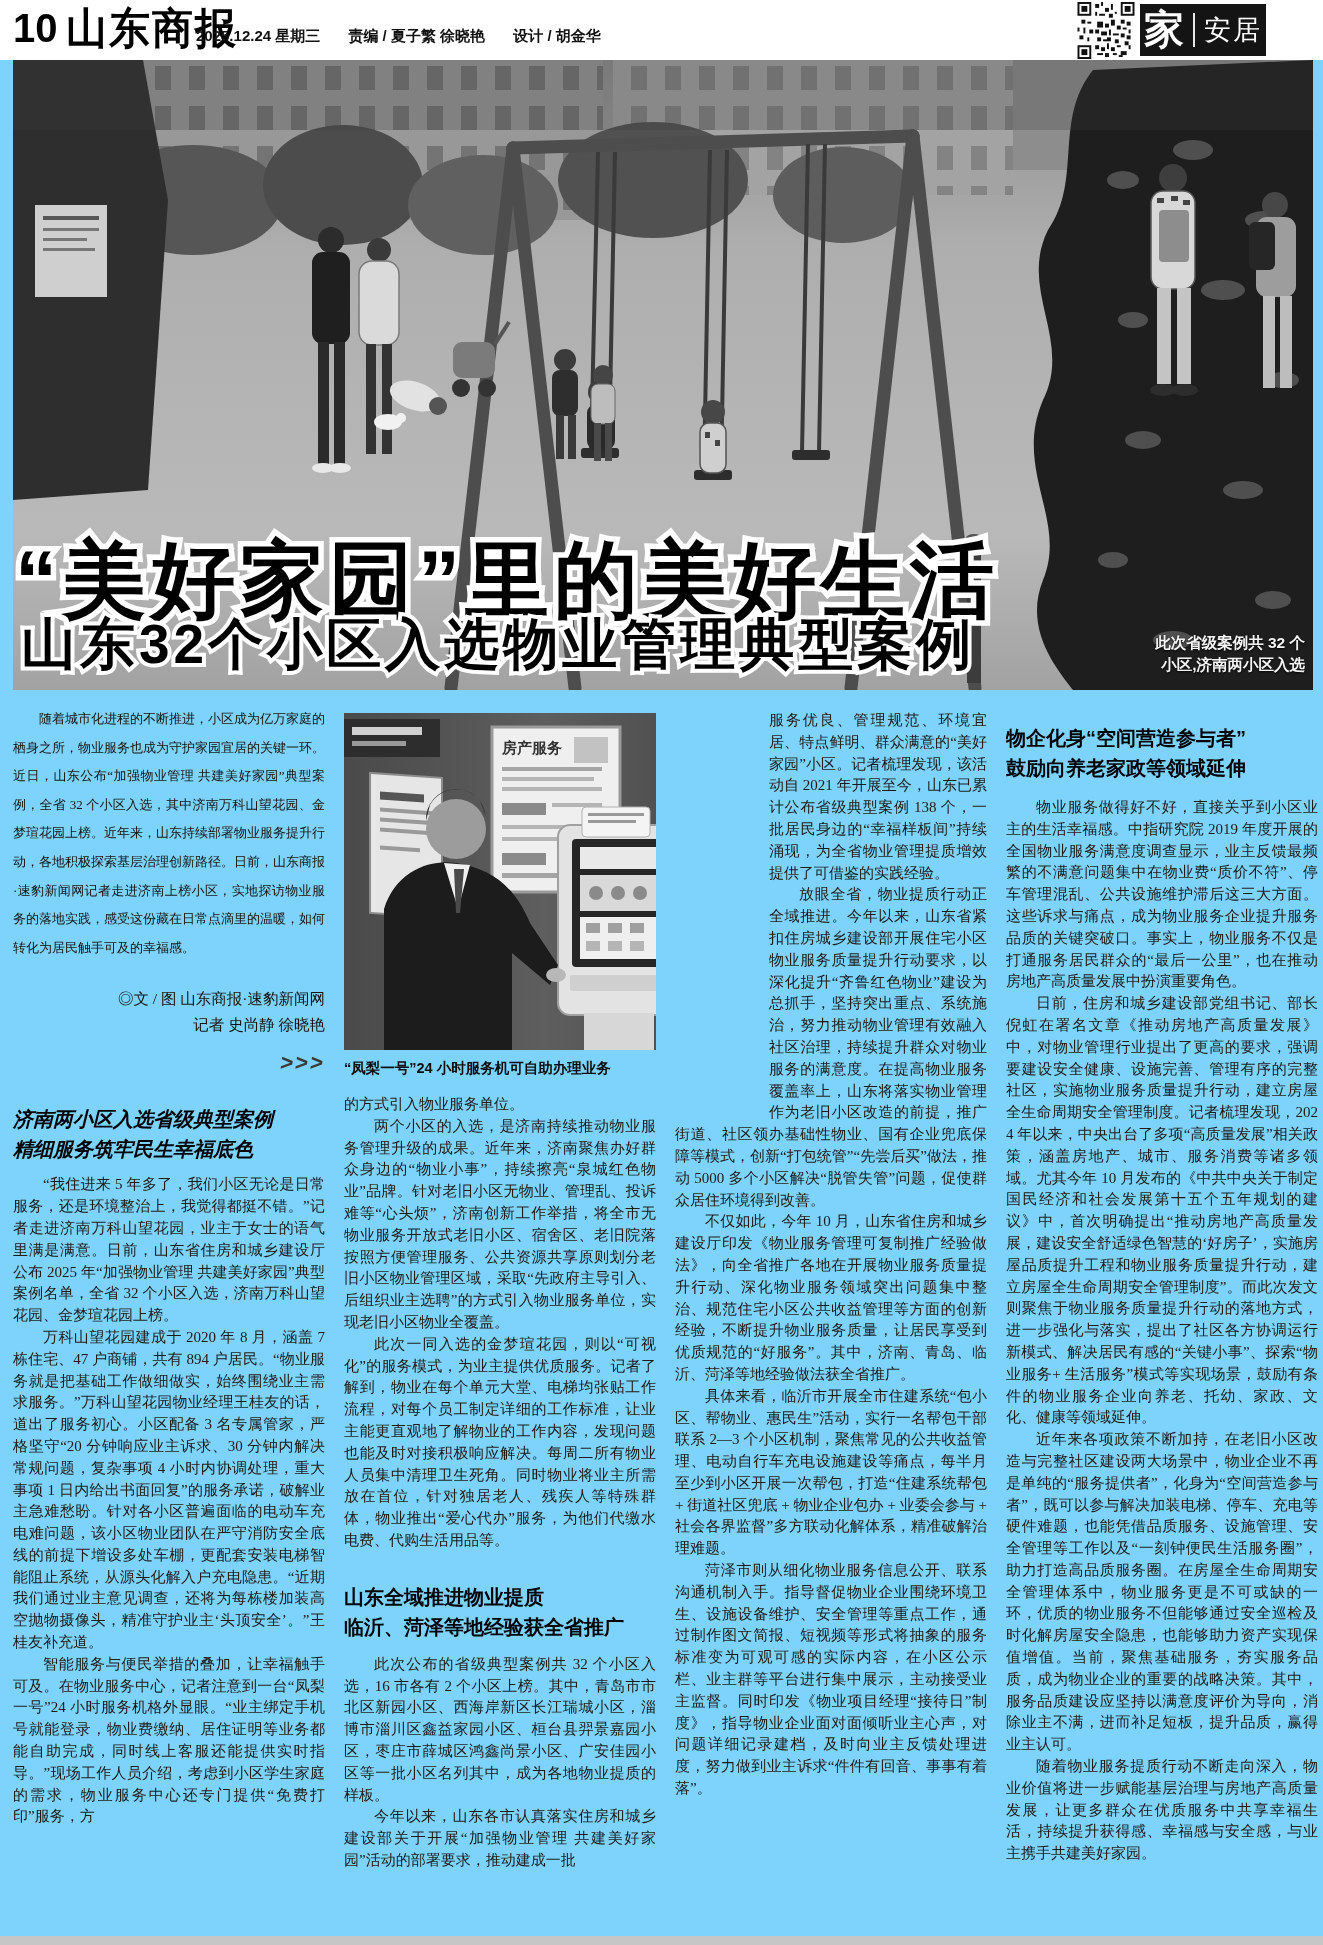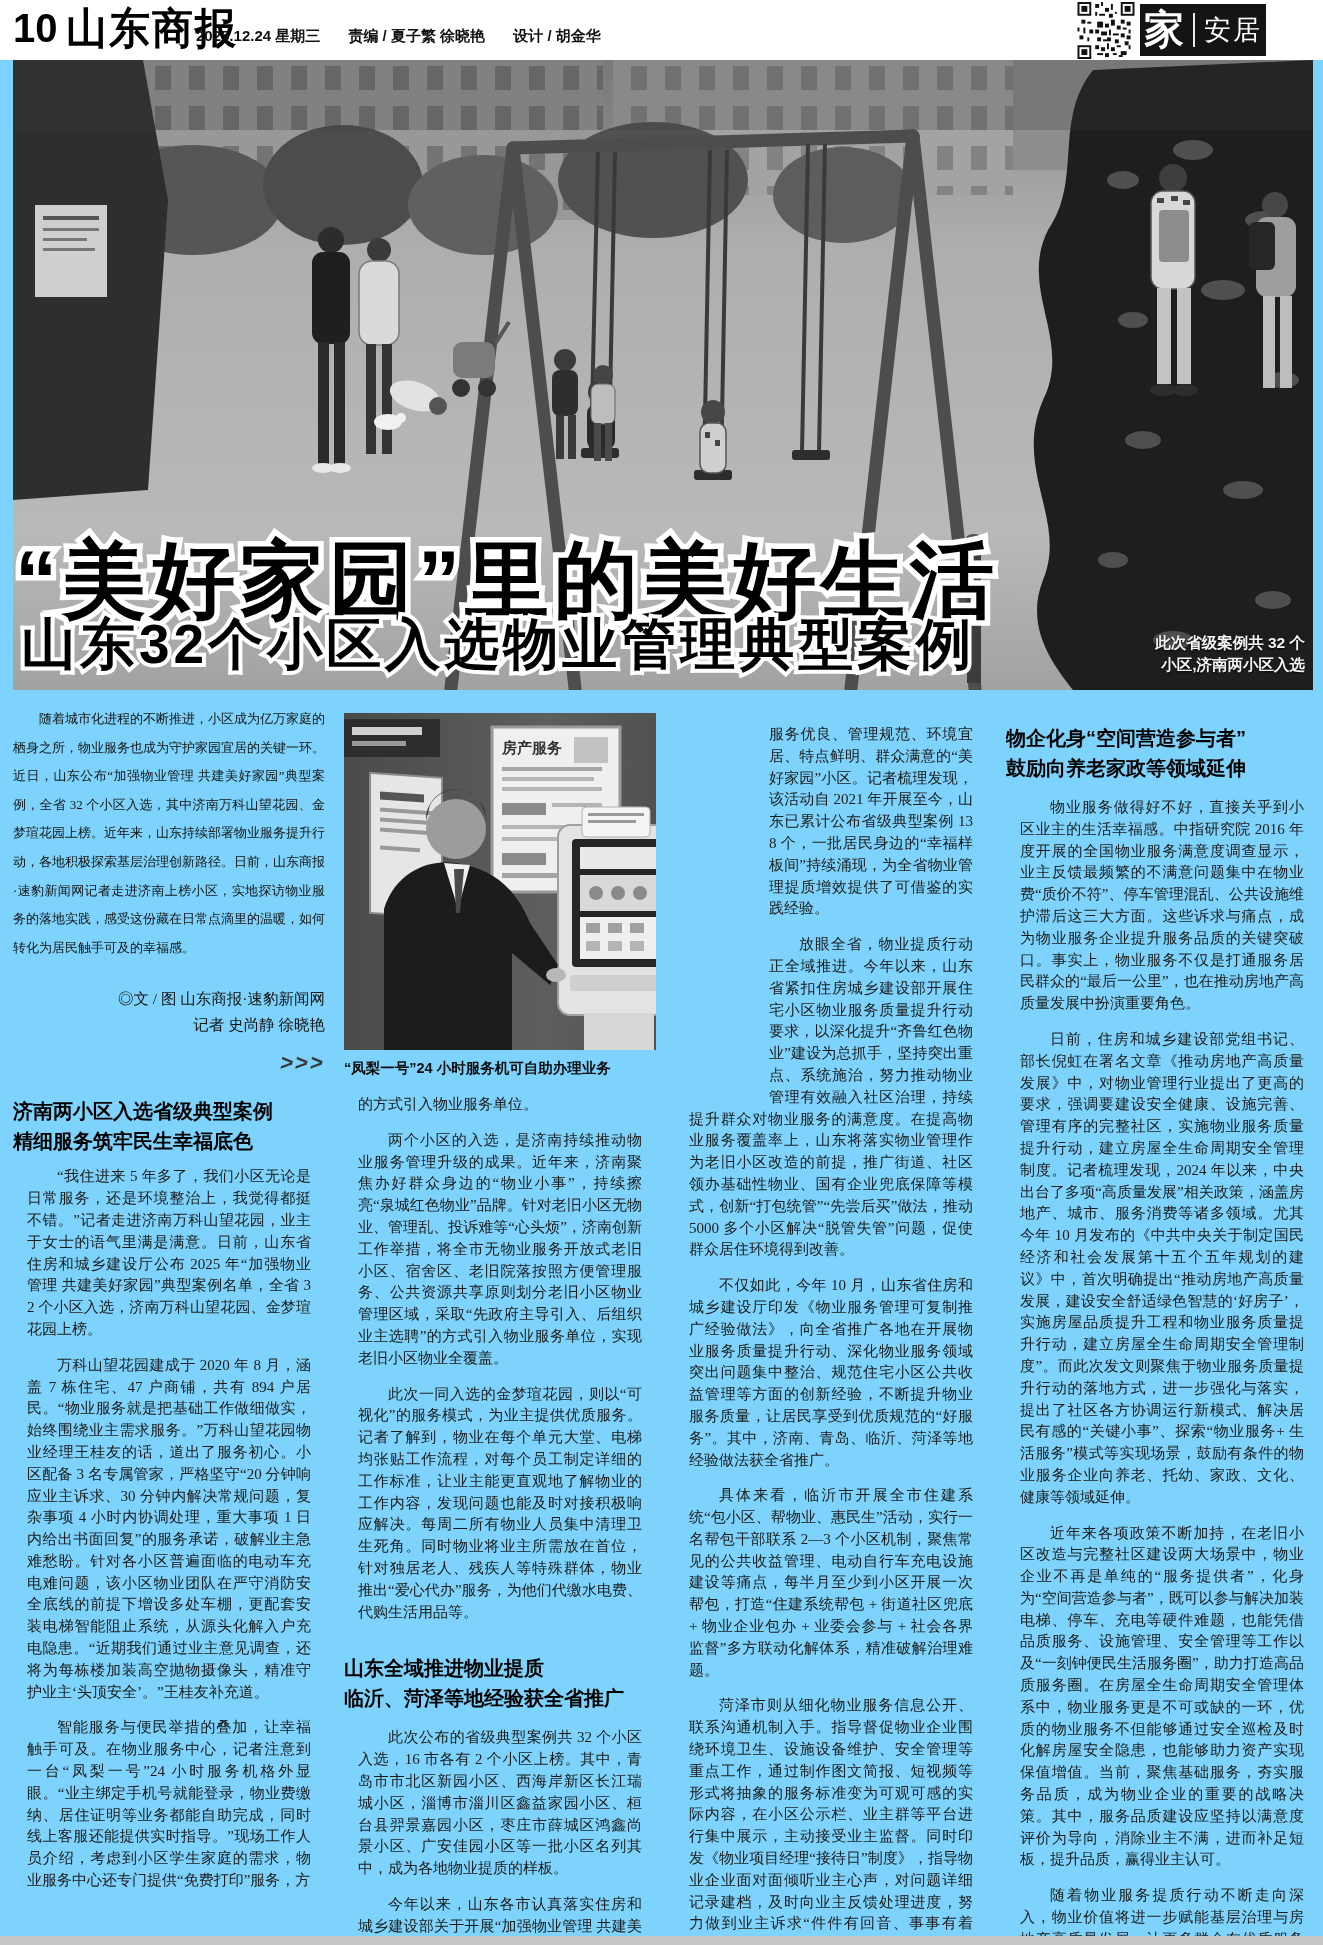--- a/index.html
+++ b/index.html
@@ -28,29 +28,29 @@
   #subheadline{left:8px;top:552px;font:bold 55px/64px "Liberation Sans",sans-serif;letter-spacing:4px;}
   #subheadline .stroke{-webkit-text-stroke:8px #ffffff;}
   #hero-caption{position:absolute;right:8px;top:572px;text-align:right;color:#f4f4f4;
       font:600 15.5px/22px "Liberation Sans",sans-serif;text-shadow:0 1px 2px #000;}
   
   .col{position:absolute;width:312px;overflow:hidden;}
   #col1{left:13px;top:705px;height:1240px;}
   #col2{left:344px;top:713px;height:1232px;}
   #col3{left:675px;top:710px;height:1235px;}
   #col4{left:1006px;top:712px;height:1233px;}
-  p.body{margin:14px;font-size:15px;line-height:21.8px;text-align:justify;text-justify:inter-character;
+  p.body{margin:0;font-size:15px;line-height:21.8px;text-align:justify;text-justify:inter-character;
          word-break:break-all;text-indent:2em;color:#1b1b1b;}
   p.body.no-indent{text-indent:0;}
   #intro{font-size:13px;line-height:28.6px;text-align:justify;word-break:break-all;text-indent:2em;color:#141414;}
   #byline{margin-top:24px;text-align:right;font:15.5px/26px "Liberation Serif",serif;color:#141414;}
   #jump-marker{margin-top:12px;text-align:right;font:bold 22px/26px "Liberation Sans",sans-serif;
                color:#3a3a3a;letter-spacing:2px;transform:skewX(-8deg);}
   .sec-title{font:bold 20px/30px "Liberation Sans",sans-serif;color:#000;word-break:break-all;}
-  #sec1{margin:20px 0 10px;}
+  #sec1{margin:28px 0 10px;font-style:italic;}
   #sec2{margin:30px 0 12px;}
   #sec3{margin:11px 0 14px;}
   #col1 p.body:first-of-type{margin-top:2px;}
   
   #inner-photo{position:relative;width:401px;height:337px;background:#555;}
   #inner-caption{margin:8px 0 16px;font:bold 14.5px/20px "Liberation Sans",sans-serif;color:#0d0d0d;}
   
   .wrap-spacer{float:left;width:94px;height:396px;}
   
   #bottom-strip{position:absolute;left:0;top:1936px;width:1323px;height:9px;background:#c6c6c6;}
@@ -428,20 +428,20 @@
     <p class="body">不仅如此，今年 10 月，山东省住房和城乡建设厅印发《物业服务管理可复制推广经验做法》，向全省推广各地在开展物业服务质量提升行动、深化物业服务领域突出问题集中整治、规范住宅小区公共收益管理等方面的创新经验，不断提升物业服务质量，让居民享受到优质规范的“好服务”。其中，济南、青岛、临沂、菏泽等地经验做法获全省推广。</p>
     <p class="body">具体来看，临沂市开展全市住建系统“包小区、帮物业、惠民生”活动，实行一名帮包干部联系 2—3 个小区机制，聚焦常见的公共收益管理、电动自行车充电设施建设等痛点，每半月至少到小区开展一次帮包，打造“住建系统帮包 + 街道社区兜底 + 物业企业包办 + 业委会参与 + 社会各界监督”多方联动化解体系，精准破解治理难题。</p>
     <p class="body">菏泽市则从细化物业服务信息公开、联系沟通机制入手。指导督促物业企业围绕环境卫生、设施设备维护、安全管理等重点工作，通过制作图文简报、短视频等形式将抽象的服务标准变为可观可感的实际内容，在小区公示栏、业主群等平台进行集中展示，主动接受业主监督。同时印发《物业项目经理“接待日”制度》，指导物业企业面对面倾听业主心声，对问题详细记录建档，及时向业主反馈处理进度，努力做到业主诉求“件件有回音、事事有着落”。</p>
   </div>
 
   <div id="col4" class="col">
     <div id="sec3" class="sec-title">
       <div>物企化身“空间营造参与者”</div>
       <div>鼓励向养老家政等领域延伸</div>
     </div>
-    <p class="body">物业服务做得好不好，直接关乎到小区业主的生活幸福感。中指研究院 2016 年度开展的全国物业服务满意度调查显示，业主反馈最频繁的不满意问题集中在物业费“质价不符”、停车管理混乱、公共设施维护滞后这三大方面。这些诉求与痛点，成为物业服务企业提升服务品质的关键突破口。事实上，物业服务不仅是打通服务居民群众的“最后一公里”，也在推动房地产高质量发展中扮演重要角色。</p>
+    <p class="body">物业服务做得好不好，直接关乎到小区业主的生活幸福感。中指研究院 2019 年度开展的全国物业服务满意度调查显示，业主反馈最频繁的不满意问题集中在物业费“质价不符”、停车管理混乱、公共设施维护滞后这三大方面。这些诉求与痛点，成为物业服务企业提升服务品质的关键突破口。事实上，物业服务不仅是打通服务居民群众的“最后一公里”，也在推动房地产高质量发展中扮演重要角色。</p>
     <p class="body">日前，住房和城乡建设部党组书记、部长倪虹在署名文章《推动房地产高质量发展》中，对物业管理行业提出了更高的要求，强调要建设安全健康、设施完善、管理有序的完整社区，实施物业服务质量提升行动，建立房屋全生命周期安全管理制度。记者梳理发现，2024 年以来，中央出台了多项“高质量发展”相关政策，涵盖房地产、城市、服务消费等诸多领域。尤其今年 10 月发布的《中共中央关于制定国民经济和社会发展第十五个五年规划的建议》中，首次明确提出“推动房地产高质量发展，建设安全舒适绿色智慧的‘好房子’，实施房屋品质提升工程和物业服务质量提升行动，建立房屋全生命周期安全管理制度”。而此次发文则聚焦于物业服务质量提升行动的落地方式，进一步强化与落实，提出了社区各方协调运行新模式、解决居民有感的“关键小事”、探索“物业服务+ 生活服务”模式等实现场景，鼓励有条件的物业服务企业向养老、托幼、家政、文化、健康等领域延伸。</p>
     <p class="body">近年来各项政策不断加持，在老旧小区改造与完整社区建设两大场景中，物业企业不再是单纯的“服务提供者”，化身为“空间营造参与者”，既可以参与解决加装电梯、停车、充电等硬件难题，也能凭借品质服务、设施管理、安全管理等工作以及“一刻钟便民生活服务圈”，助力打造高品质服务圈。在房屋全生命周期安全管理体系中，物业服务更是不可或缺的一环，优质的物业服务不但能够通过安全巡检及时化解房屋安全隐患，也能够助力资产实现保值增值。当前，聚焦基础服务，夯实服务品质，成为物业企业的重要的战略决策。其中，服务品质建设应坚持以满意度评价为导向，消除业主不满，进而补足短板，提升品质，赢得业主认可。</p>
     <p class="body">随着物业服务提质行动不断走向深入，物业价值将进一步赋能基层治理与房地产高质量发展，让更多群众在优质服务中共享幸福生活，持续提升获得感、幸福感与安全感，与业主携手共建美好家园。</p>
   </div>
 
   <div id="bottom-strip"></div>
 </div>
 
 </body></html>

